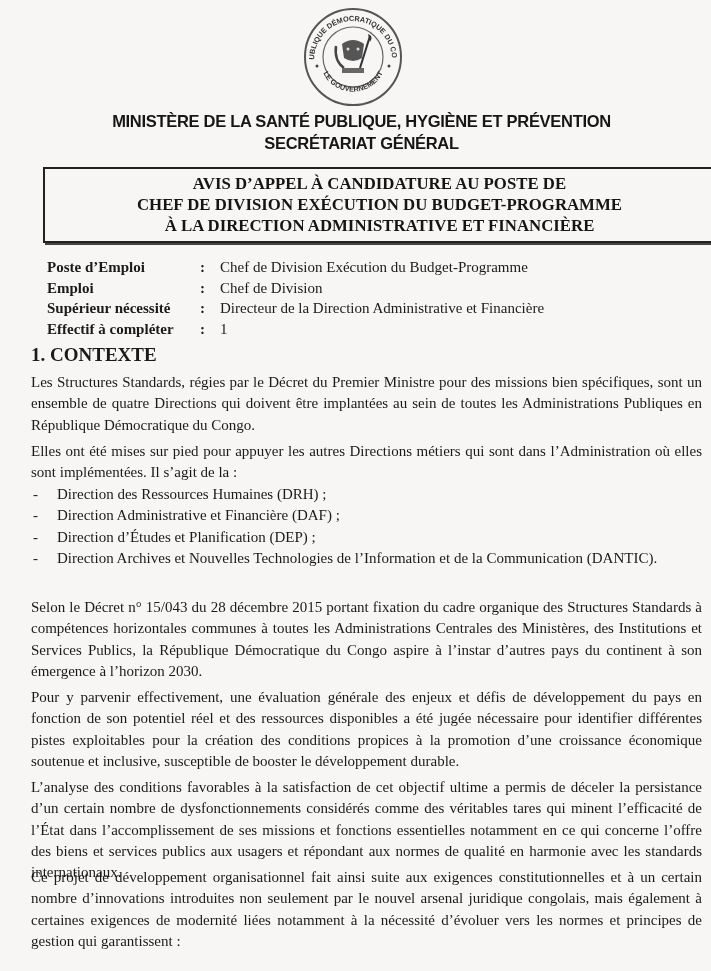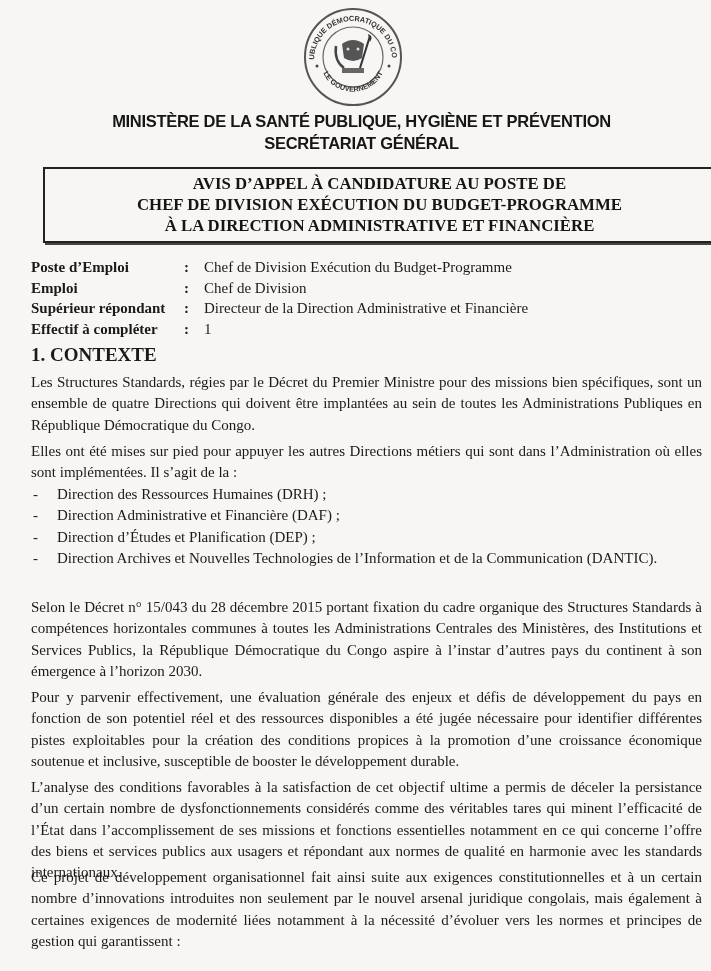--- a/index.html
+++ b/index.html
@@ -26,21 +26,21 @@
       text-align: center; box-sizing: border-box;
     }
     .title-box div {
       font-weight: bold; font-size: 16.8px; line-height: 21px; color: #151515;
     }
     .title-box .t1 { margin-top: 4px; }
     .info {
       position: absolute; left: 31px; top: 257px; font-size: 15px; line-height: 20.5px;
     }
     .info .row { display: flex; }
-    .info .lbl { width: 153px; font-weight: bold; }
+    .info .lbl { width: 153px; font-weight: bold; margin-left: 16px; }
     .info .colon { width: 20px; font-weight: bold; }
     .section-h {
       position: absolute; left: 31px; top: 344px; font-size: 19px; font-weight: bold;
     }
     .para {
       position: absolute; left: 31px; width: 671px; font-size: 15px; line-height: 21.3px;
       text-align: justify;
     }
     .list {
       position: absolute; left: 31px; width: 671px; font-size: 15px; line-height: 21.3px;
@@ -93,21 +93,21 @@
     <span class="lbl">Poste d’Emploi</span>
     <span class="colon">:</span>
     <span>Chef de Division Exécution du Budget-Programme</span>
   </div>
   <div class="row">
     <span class="lbl">Emploi</span>
     <span class="colon">:</span>
     <span>Chef de Division</span>
   </div>
   <div class="row">
-    <span class="lbl">Supérieur répondant</span>
+    <span class="lbl">Supérieur nécessité</span>
     <span class="colon">:</span>
     <span>Directeur de la Direction Administrative et Financière</span>
   </div>
   <div class="row">
     <span class="lbl">Effectif à compléter</span>
     <span class="colon">:</span>
     <span>1</span>
   </div>
 </div>
 

